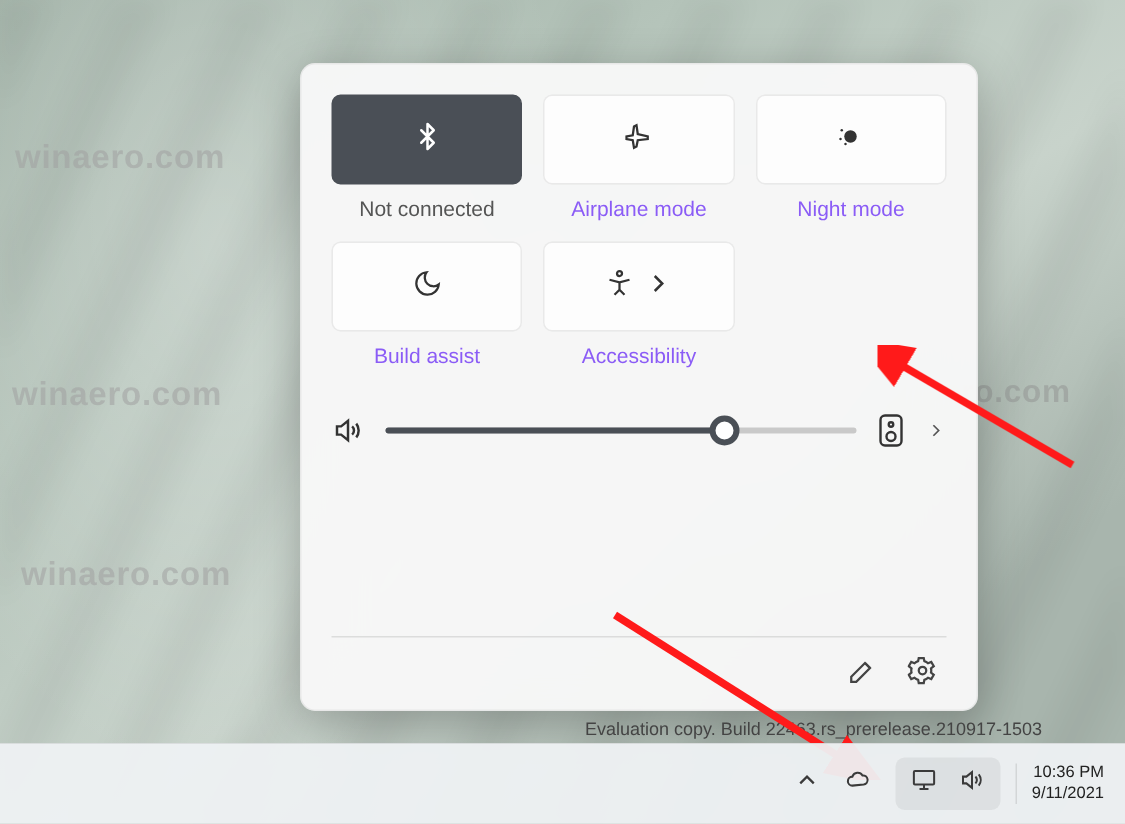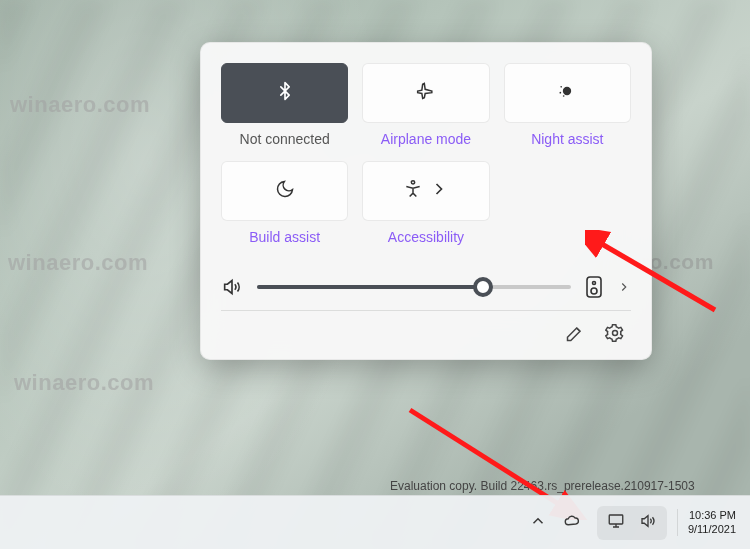--- a/index.html
+++ b/index.html
@@ -6,21 +6,21 @@
   body { width: 750px; height: 549px; overflow: hidden; position: relative; background: linear-gradient(135deg, #b8c5bd 0%, #a8b5ad 40%, #c5d0c8 100%); }
   .wallpaper { position: absolute; inset: 0; background: radial-gradient(ellipse 400px 600px at 20% 30%, rgba(255,255,255,0.3), transparent 60%), linear-gradient(145deg, #9fb0a5 0%, #b5c4ba 30%, #c8d3cb 55%, #a8b5ad 80%); }
   .wallpaper::before { content:''; position:absolute; inset:0; background: repeating-linear-gradient(115deg, rgba(0,0,0,0.04) 0 30px, transparent 30px 70px); filter: blur(8px); }
   .watermark { position: absolute; color: rgba(160,160,160,0.55); font-size: 22px; font-weight: 700; pointer-events: none; user-select: none; letter-spacing: 0.5px; }
   .wm1 { top: 92px; left: 10px; }
   .wm2 { top: 250px; left: 8px; }
   .wm3 { top: 370px; left: 14px; }
   .wm4 { top: 90px; left: 590px; color: rgba(140,140,140,0.45); font-size:21px; }
   .wm5 { top: 250px; left: 580px; color: rgba(140,140,140,0.45); font-size:21px; }
 
-  .qs-panel { position: absolute; top: 42px; left: 200px; width: 452px; height: 318px; background: rgba(248,248,248,0.96); border-radius: 10px; box-shadow: 0 8px 30px rgba(0,0,0,0.25); backdrop-filter: blur(20px); padding: 20px 20px 12px 20px; display: flex; flex-direction: column; border:1px solid rgba(0,0,0,0.06); }
+  .qs-panel { position: absolute; top: 42px; left: 200px; width: 452px; height: 432px; background: rgba(248,248,248,0.96); border-radius: 10px; box-shadow: 0 8px 30px rgba(0,0,0,0.25); backdrop-filter: blur(20px); padding: 20px 20px 12px 20px; display: flex; flex-direction: column; border:1px solid rgba(0,0,0,0.06); }
   .tile-grid { display: grid; grid-template-columns: repeat(3, 1fr); gap: 14px; }
   .tile { display: flex; flex-direction: column; align-items: center; gap: 8px; }
   .tile-btn { width: 100%; height: 60px; border-radius: 6px; display: flex; align-items: center; justify-content: center; cursor: pointer; gap: 6px; }
   .tile-btn.off { background: #fdfdfd; border: 1px solid rgba(0,0,0,0.08); color: #333; }
   .tile-btn.on  { background: #4a4f56; border: 1px solid #4a4f56; color: #fff; }
   .tile-label { font-size: 14px; color: #8b5cf6; text-align: center; }
   .tile-label.dim { color: #555; }
   .tile svg { width: 20px; height: 20px; }
   .chev { width: 12px; height: 12px; }
 
@@ -86,21 +86,21 @@
       <div class="tile-btn off">
         <span>
           <svg viewBox="0 0 24 24" fill="currentColor">
               <circle cx="12" cy="12" r="5"></circle>
               <circle cx="5" cy="7" r="1"></circle>
               <circle cx="4" cy="14" r="1"></circle>
               <circle cx="8" cy="18" r="1"></circle>
             </svg>
         </span>
       </div>
-      <div class="tile-label">Night assist</div>
+      <div class="tile-label">Night mode</div>
     </div>
 
     <div class="tile">
       <div class="tile-btn off">
         <span>
           <svg viewBox="0 0 24 24" fill="none" stroke="currentColor" stroke-width="1.8">
               <path d="M21 12.8A9 9 0 1111.2 3a7 7 0 009.8 9.8z"></path>
             </svg>
         </span>
       </div>

